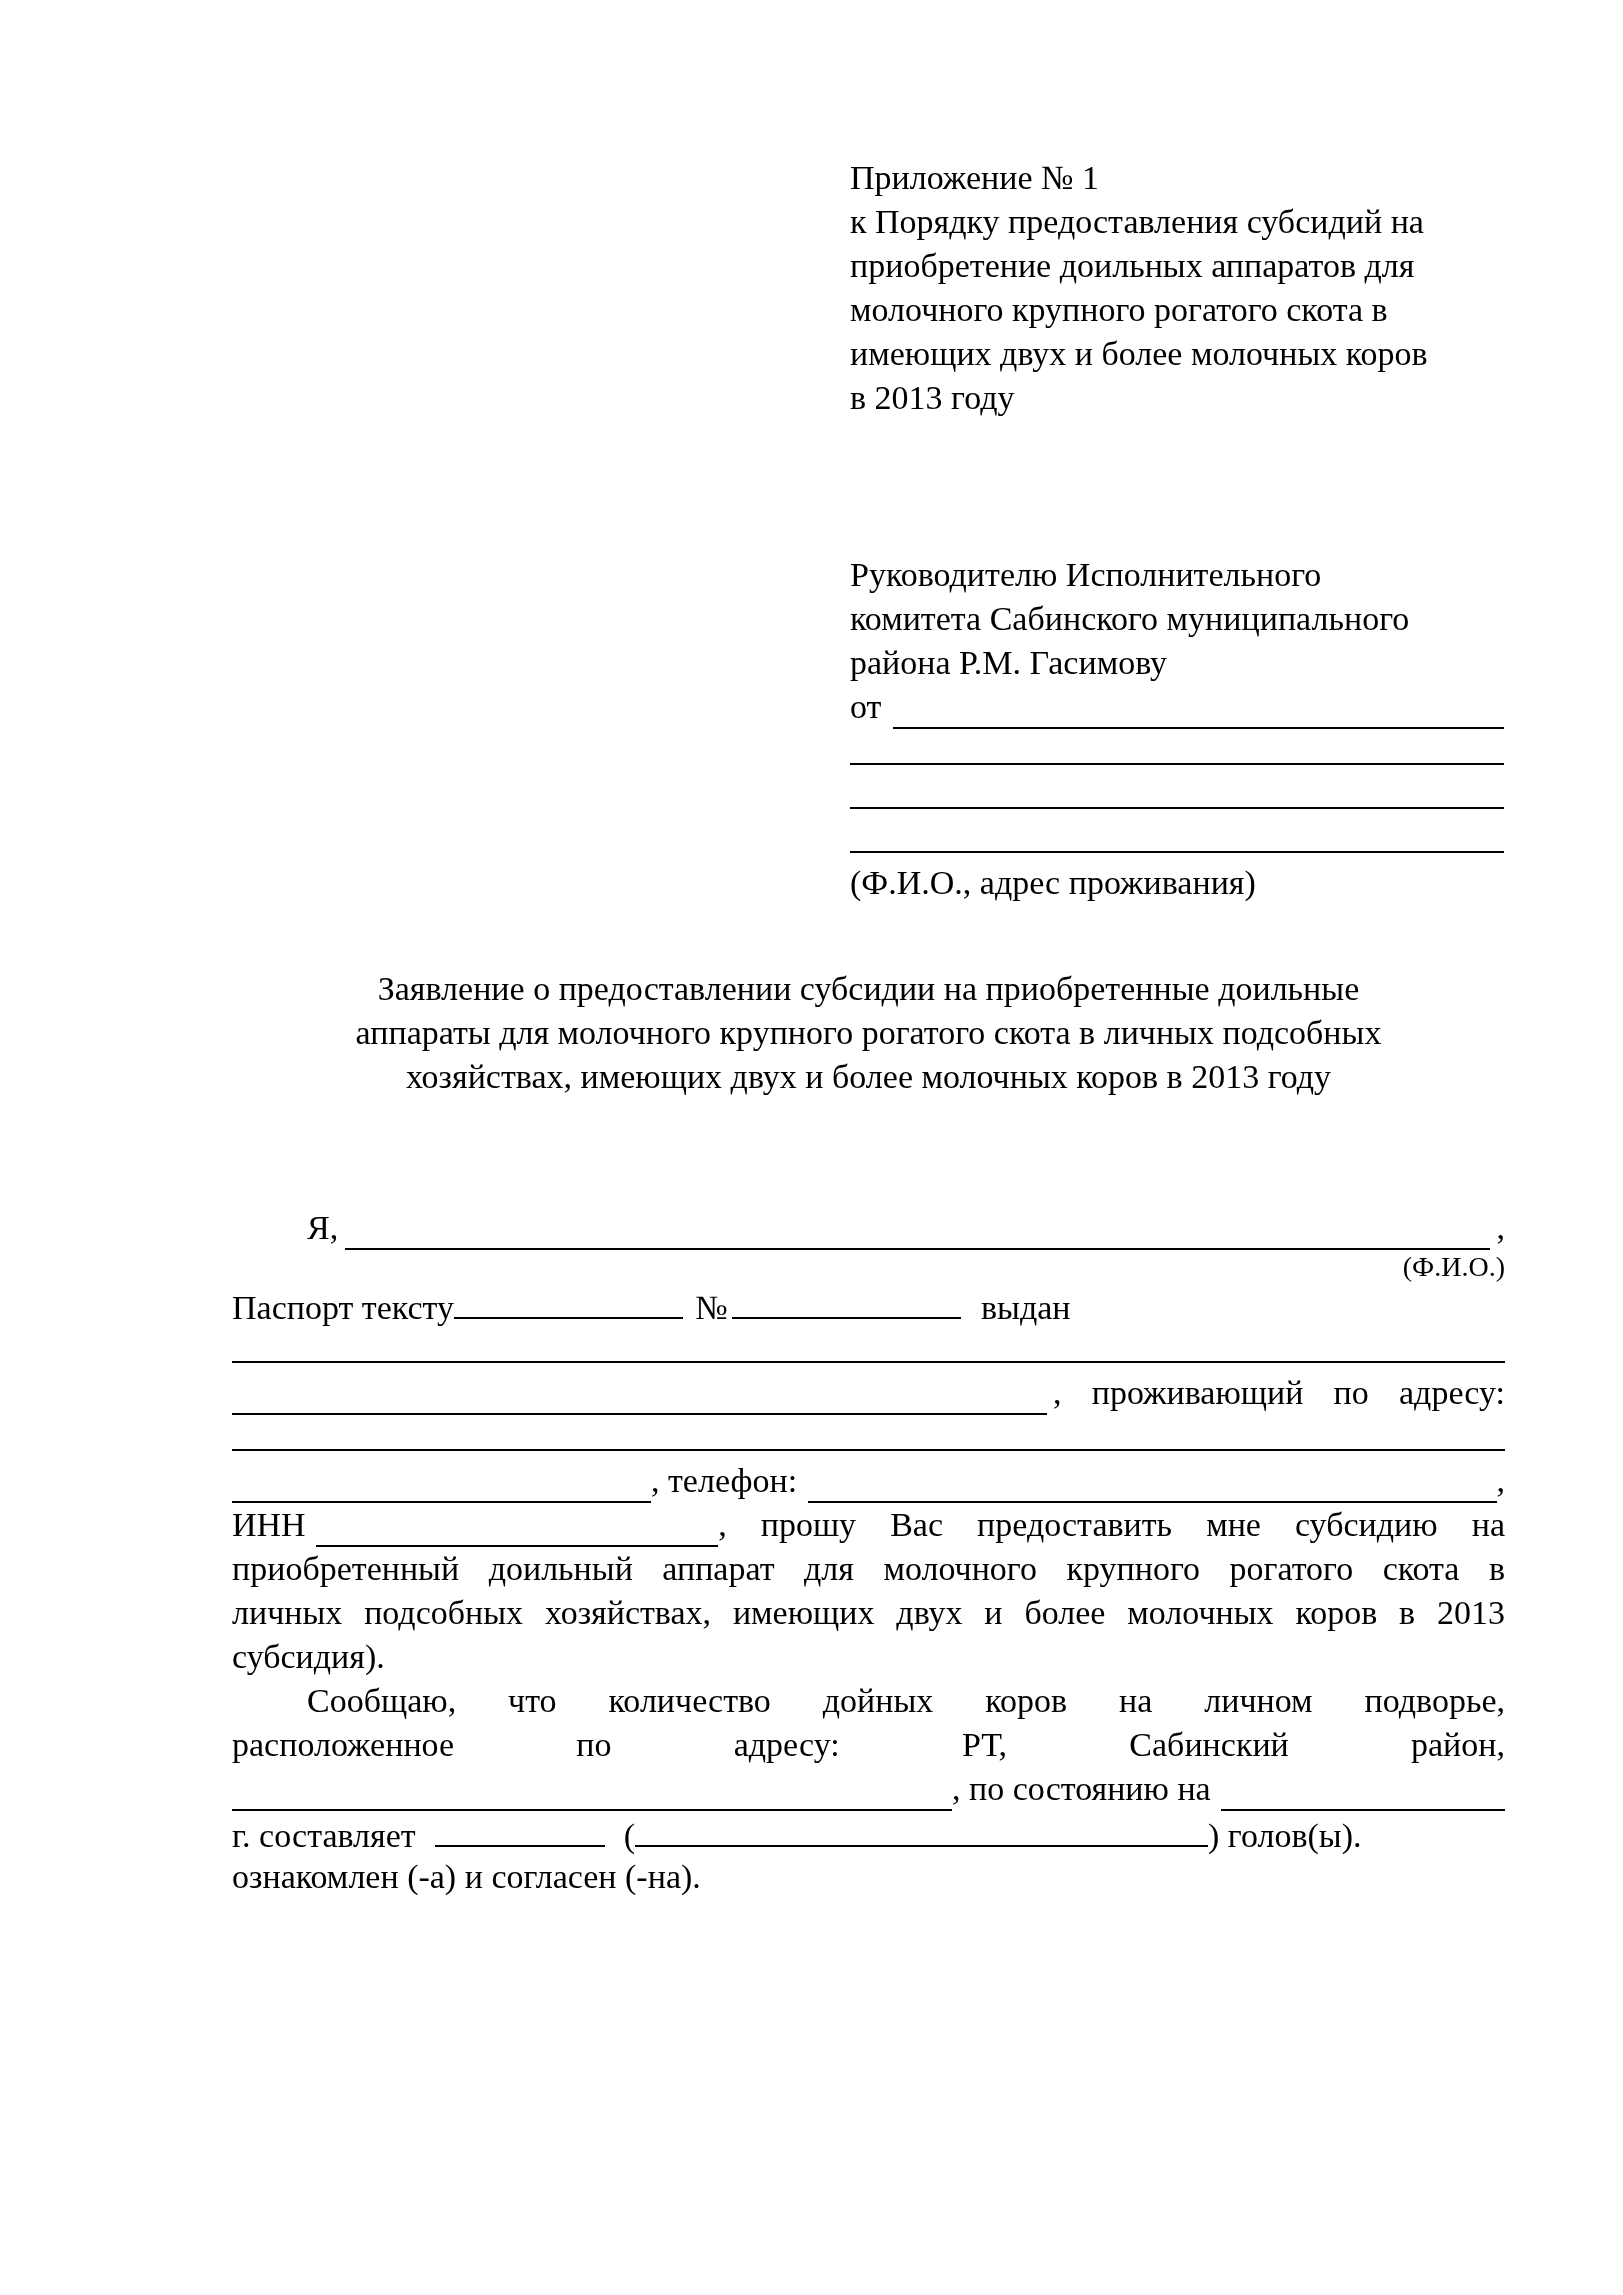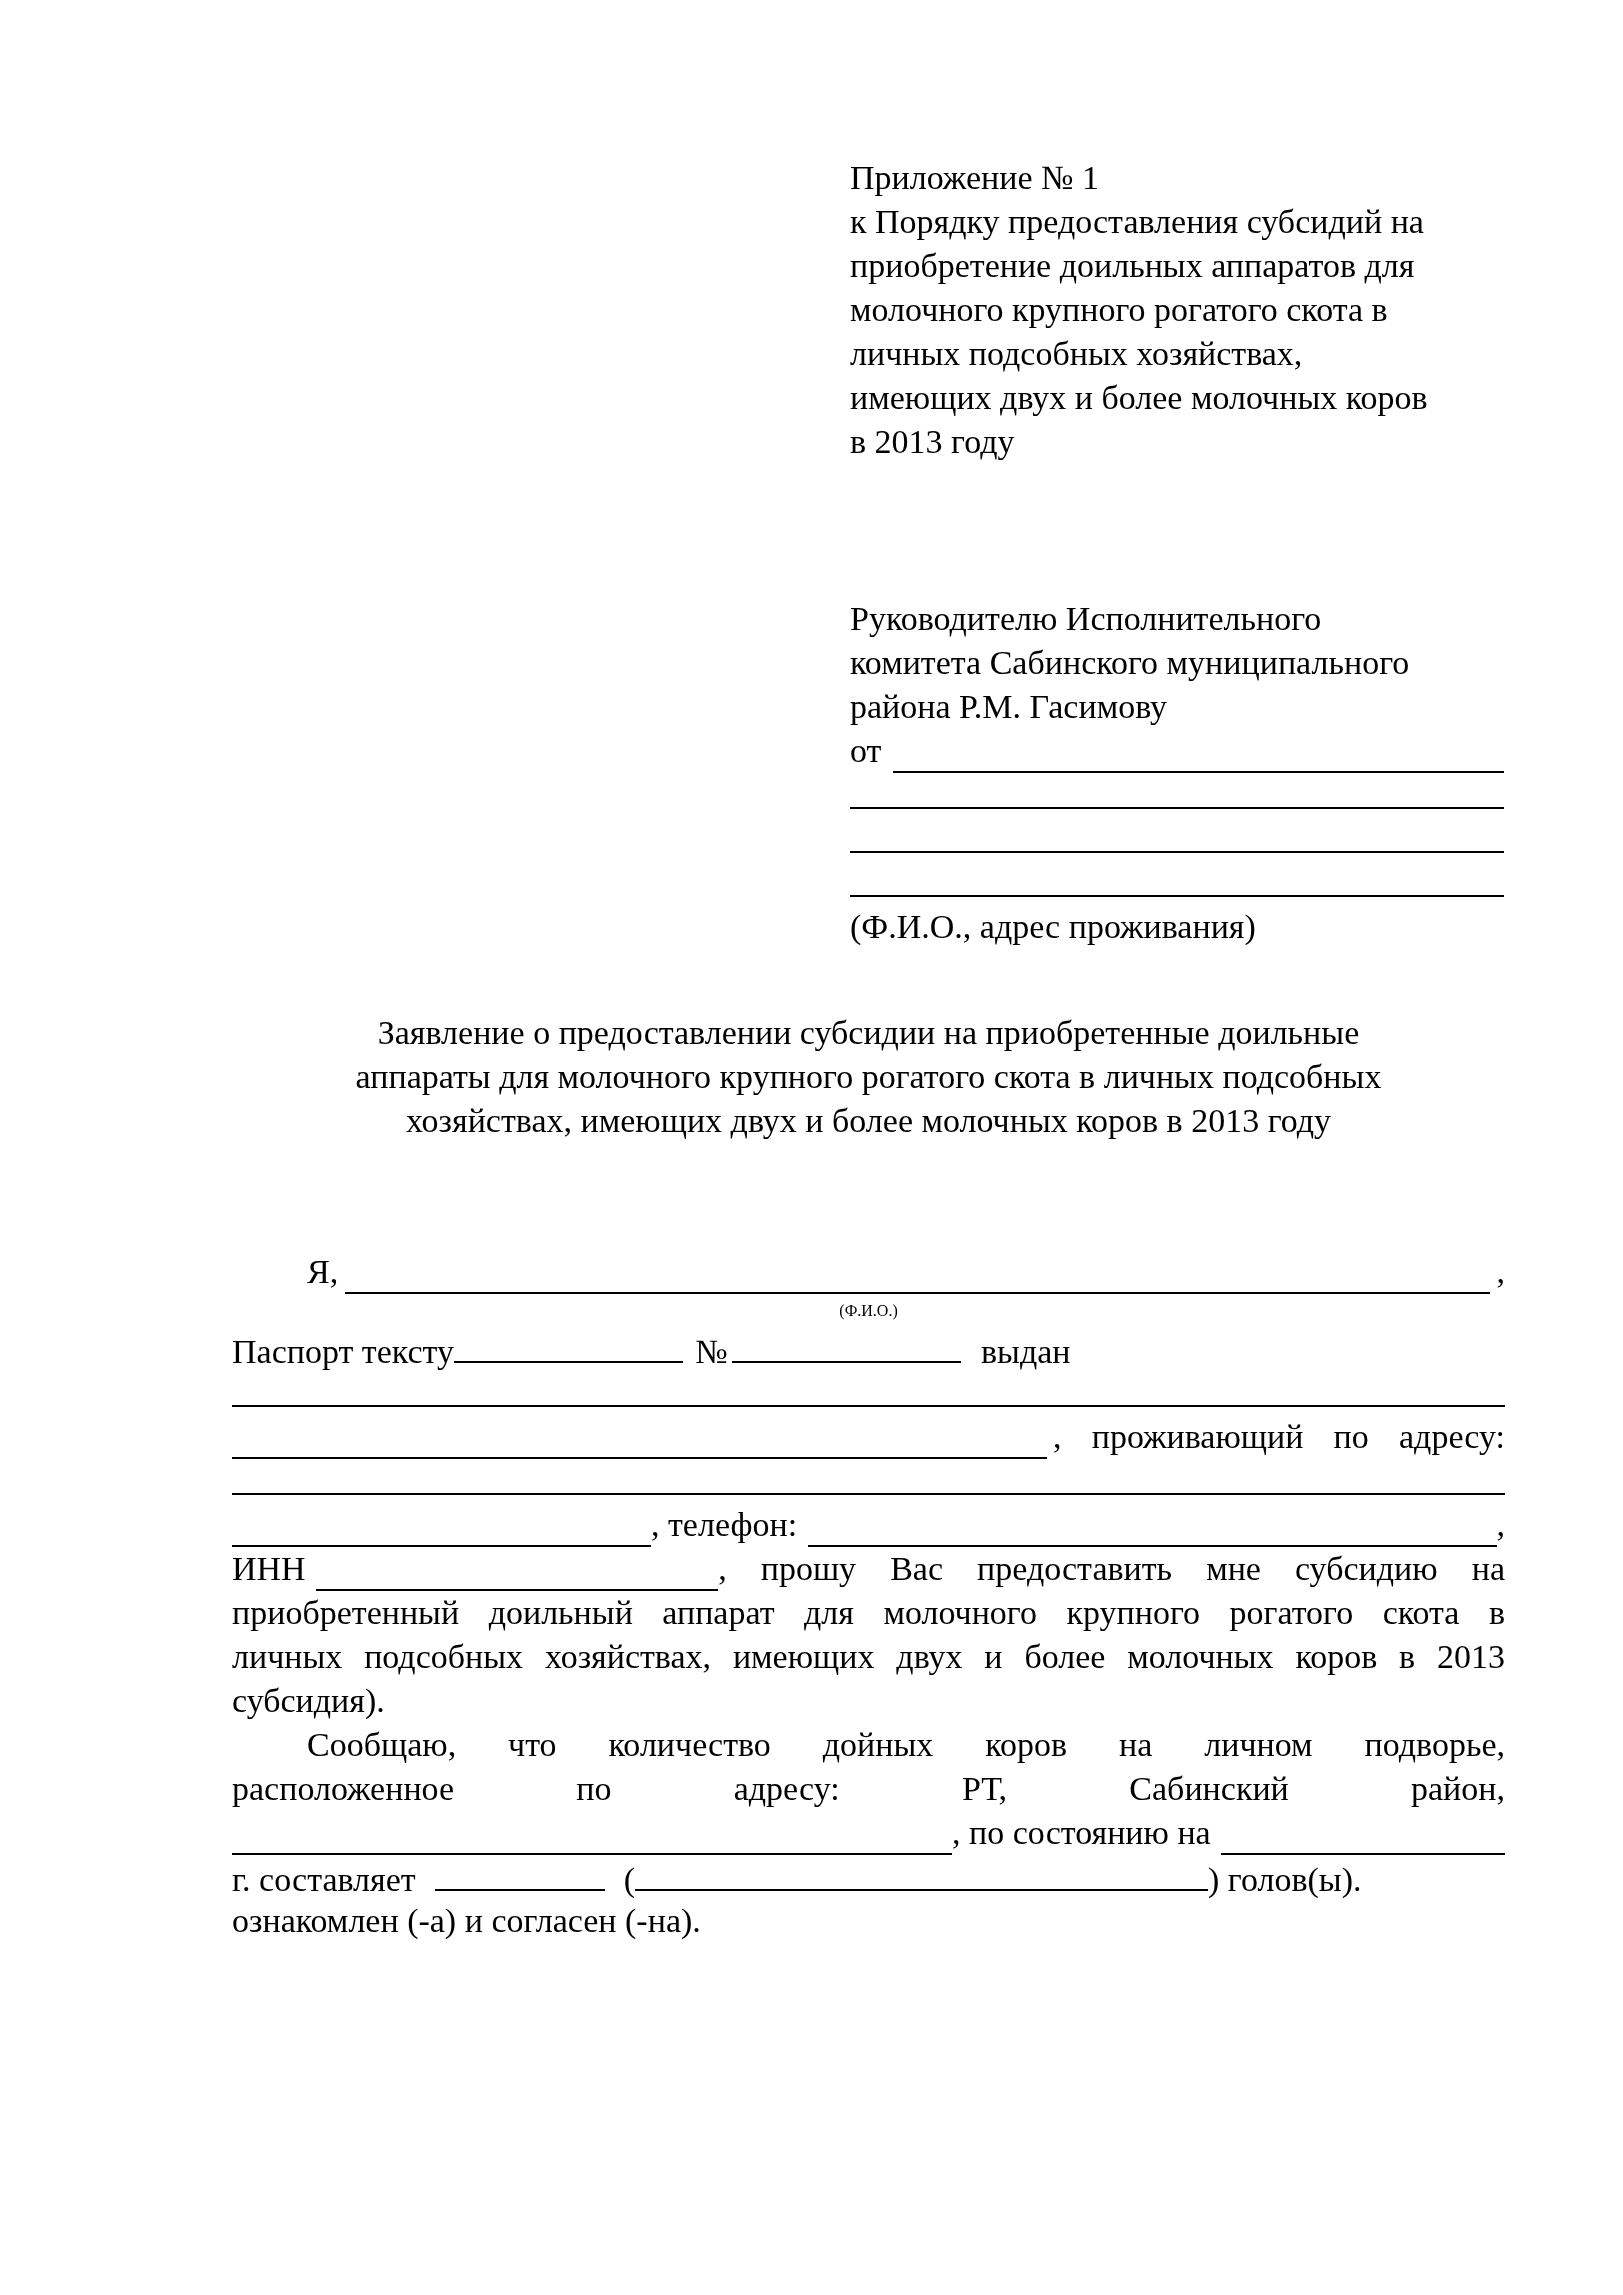--- a/index.html
+++ b/index.html
@@ -27,36 +27,35 @@
   }
   .grow { flex:1 1 auto; }
   .jtext { flex:1 1 auto; text-align:justify; text-align-last:justify; }
 
   .right-block { margin-left:618px; width:654px; }
 
   .title-line { height:44px; text-align:center; white-space:nowrap; }
 
   .fio-small {
     height:33px; line-height:33px;
-    font-size:16px; text-align:center;
+    font-size:28px; text-align:right;
   }
   .spacer { width:100%; }
 </style>
 </head>
 <body>
 
 <div class="page">
   <div class="content">
 
     <div class="right-block">
       <div class="line">Приложение № 1</div>
       <div class="line">к Порядку предоставления субсидий на</div>
       <div class="line">приобретение доильных аппаратов для</div>
       <div class="line">молочного крупного рогатого скота в</div>
-      <div class="line">личных подсобных хозяйствах,</div>
       <div class="line">имеющих двух и более молочных коров</div>
       <div class="line">в 2013 году</div>
     </div>
 
     <div class="spacer" style="height:133px"></div>
 
     <div class="right-block">
       <div class="line">Руководителю Исполнительного</div>
       <div class="line">комитета Сабинского муниципального</div>
       <div class="line">района Р.М. Гасимову</div>

